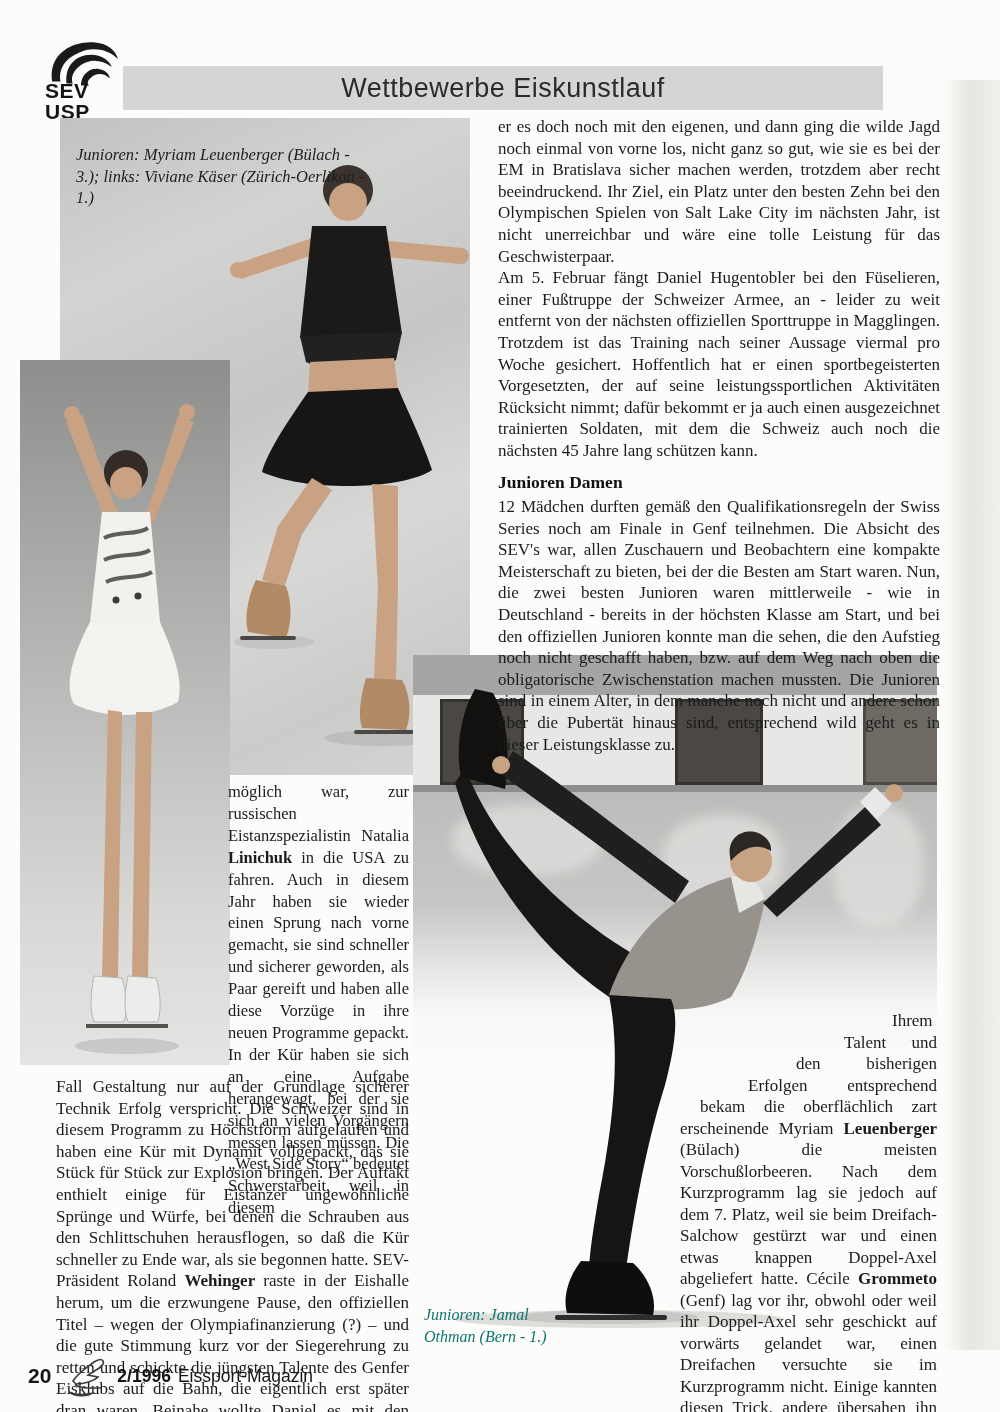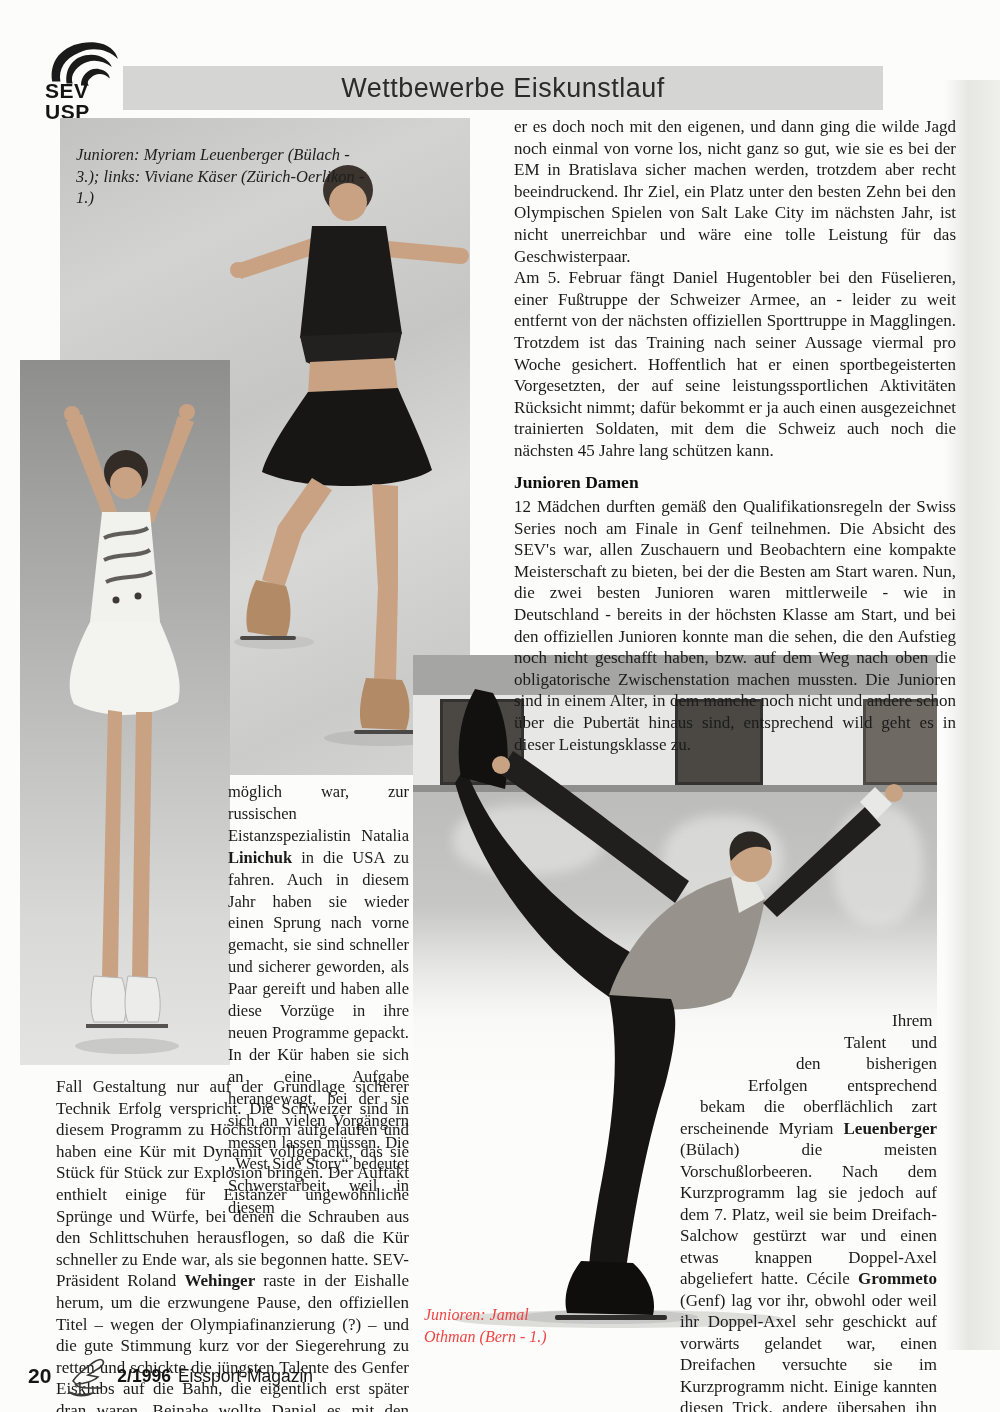--- a/index.html
+++ b/index.html
@@ -35,30 +35,30 @@
   .jam-pic2{left:262px;width:82px;}
   .jam-pic3{left:450px;width:74px;background:#6e6a63;border-color:#4d4a45;}
   .jam-refl{position:absolute;border-radius:45%;filter:blur(6px);opacity:.75;background:#e0e0de;}
   .jam-fade{position:absolute;left:0;top:0;width:100%;height:100%;
             background:linear-gradient(180deg,rgba(252,252,251,0) 52%,rgba(252,252,251,.9) 76%,#fcfcfb 93%);}
   .jamal-skater{left:413px;top:655px;width:524px;height:677px;pointer-events:none;}
 
   
   .col{text-align:justify;}
   .col p{margin:0;}
-  .col-right{left:514px;top:116px;width:442px;font-size:17px;line-height:21.6px;}
+  .col-right{left:498px;top:116px;width:442px;font-size:17px;line-height:21.6px;}
   .col-right h3{margin:10px 0 3px 0;font-family:Liberation Serif, serif;font-size:17.5px;color:#101010;}
   .col-middle{left:228px;top:781px;width:181px;font-size:16.5px;line-height:21.9px;}
   .block-bl{left:56px;top:1076px;width:353px;font-size:17px;line-height:21.6px;}
   .block-br{left:680px;top:1010px;width:257px;font-size:17px;line-height:21.5px;}
   .step{float:left;clear:left;height:21.5px;}
   .s1{width:212px;} .s2{width:164px;} .s3{width:116px;} .s4{width:68px;} .s5{width:20px;}
   .b{font-weight:bold;}
 
-  .caption-jamal{left:424px;top:1304px;width:142px;font-style:italic;font-size:16px;line-height:22px;color:#ef4444;}
+  .caption-jamal{left:424px;top:1304px;width:142px;font-style:italic;font-size:16px;line-height:22px;color:#0f766e;}
 
   
   .footer{left:28px;top:1354px;height:44px;display:flex;align-items:center;
           font-family:"Liberation Sans",sans-serif;color:#151515;}
   .footer .pnum{font-size:21px;font-weight:bold;}
   .footer .ficon{width:44px;height:42px;margin:0 8px 0 14px;}
   .footer .issue{font-size:17.5px;font-weight:bold;margin-right:7px;}
   .footer .mag{font-size:17.5px;}
 
   .scan-edge{left:944px;top:80px;width:56px;height:1270px;pointer-events:none;

